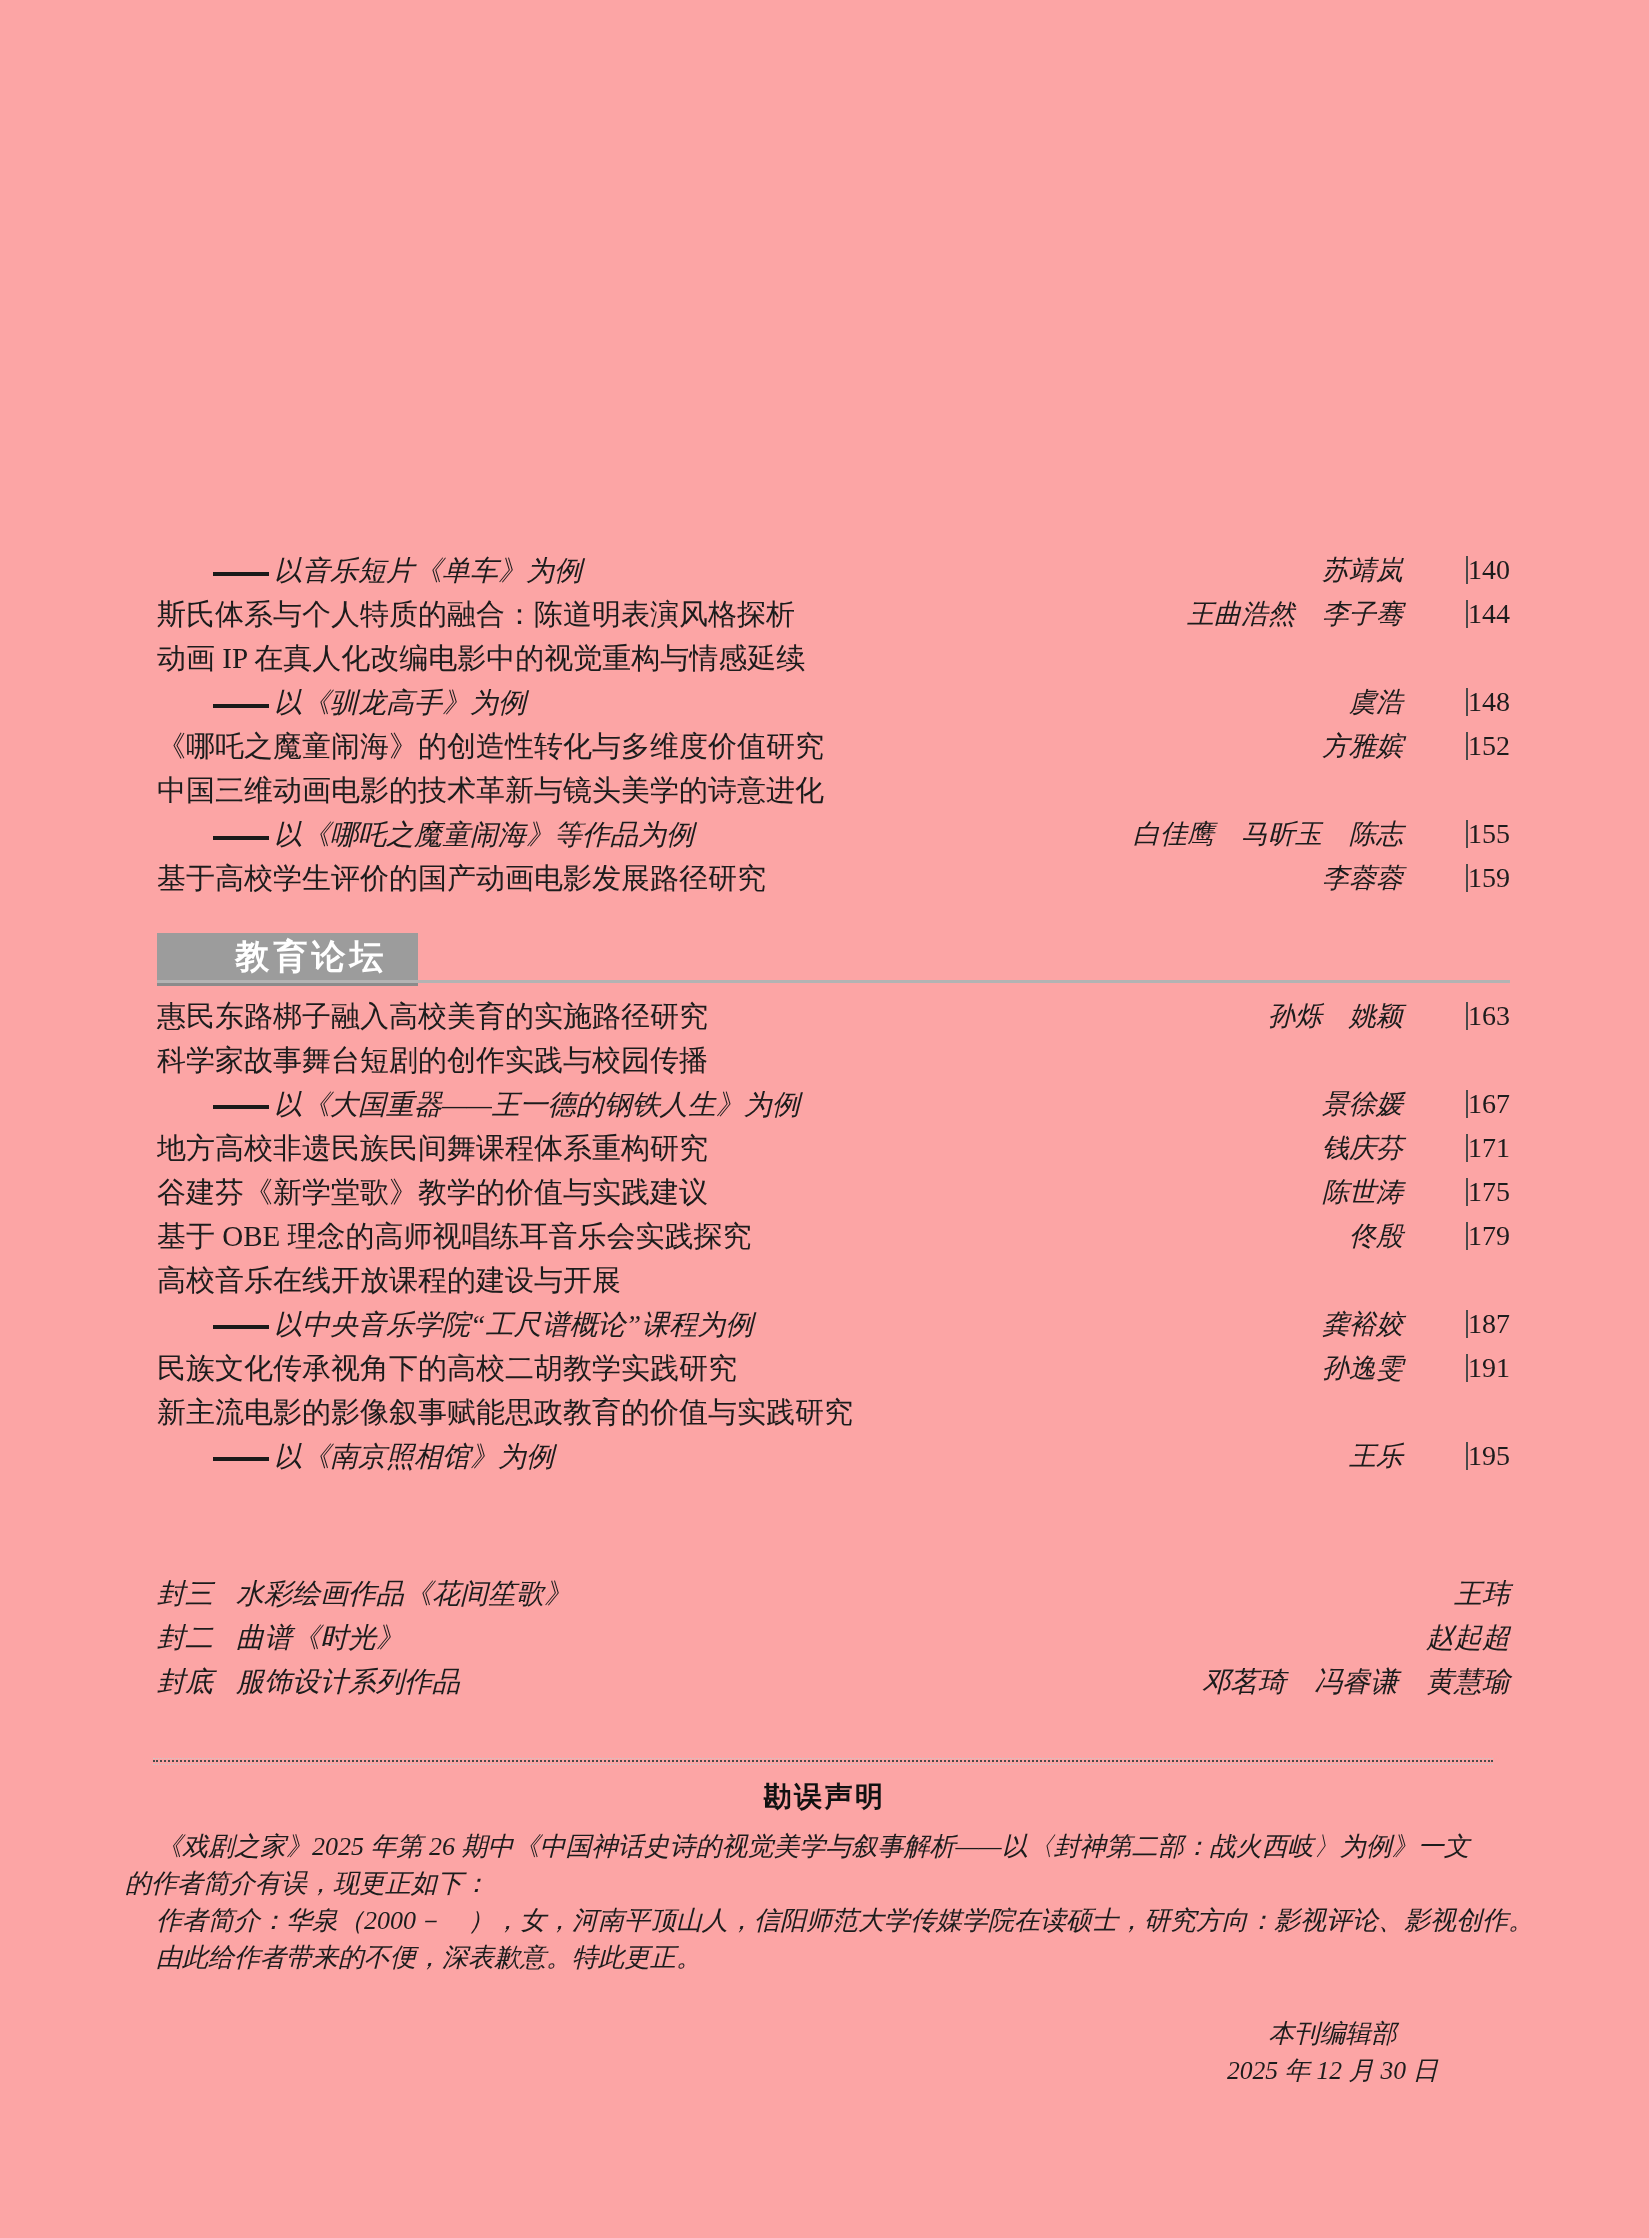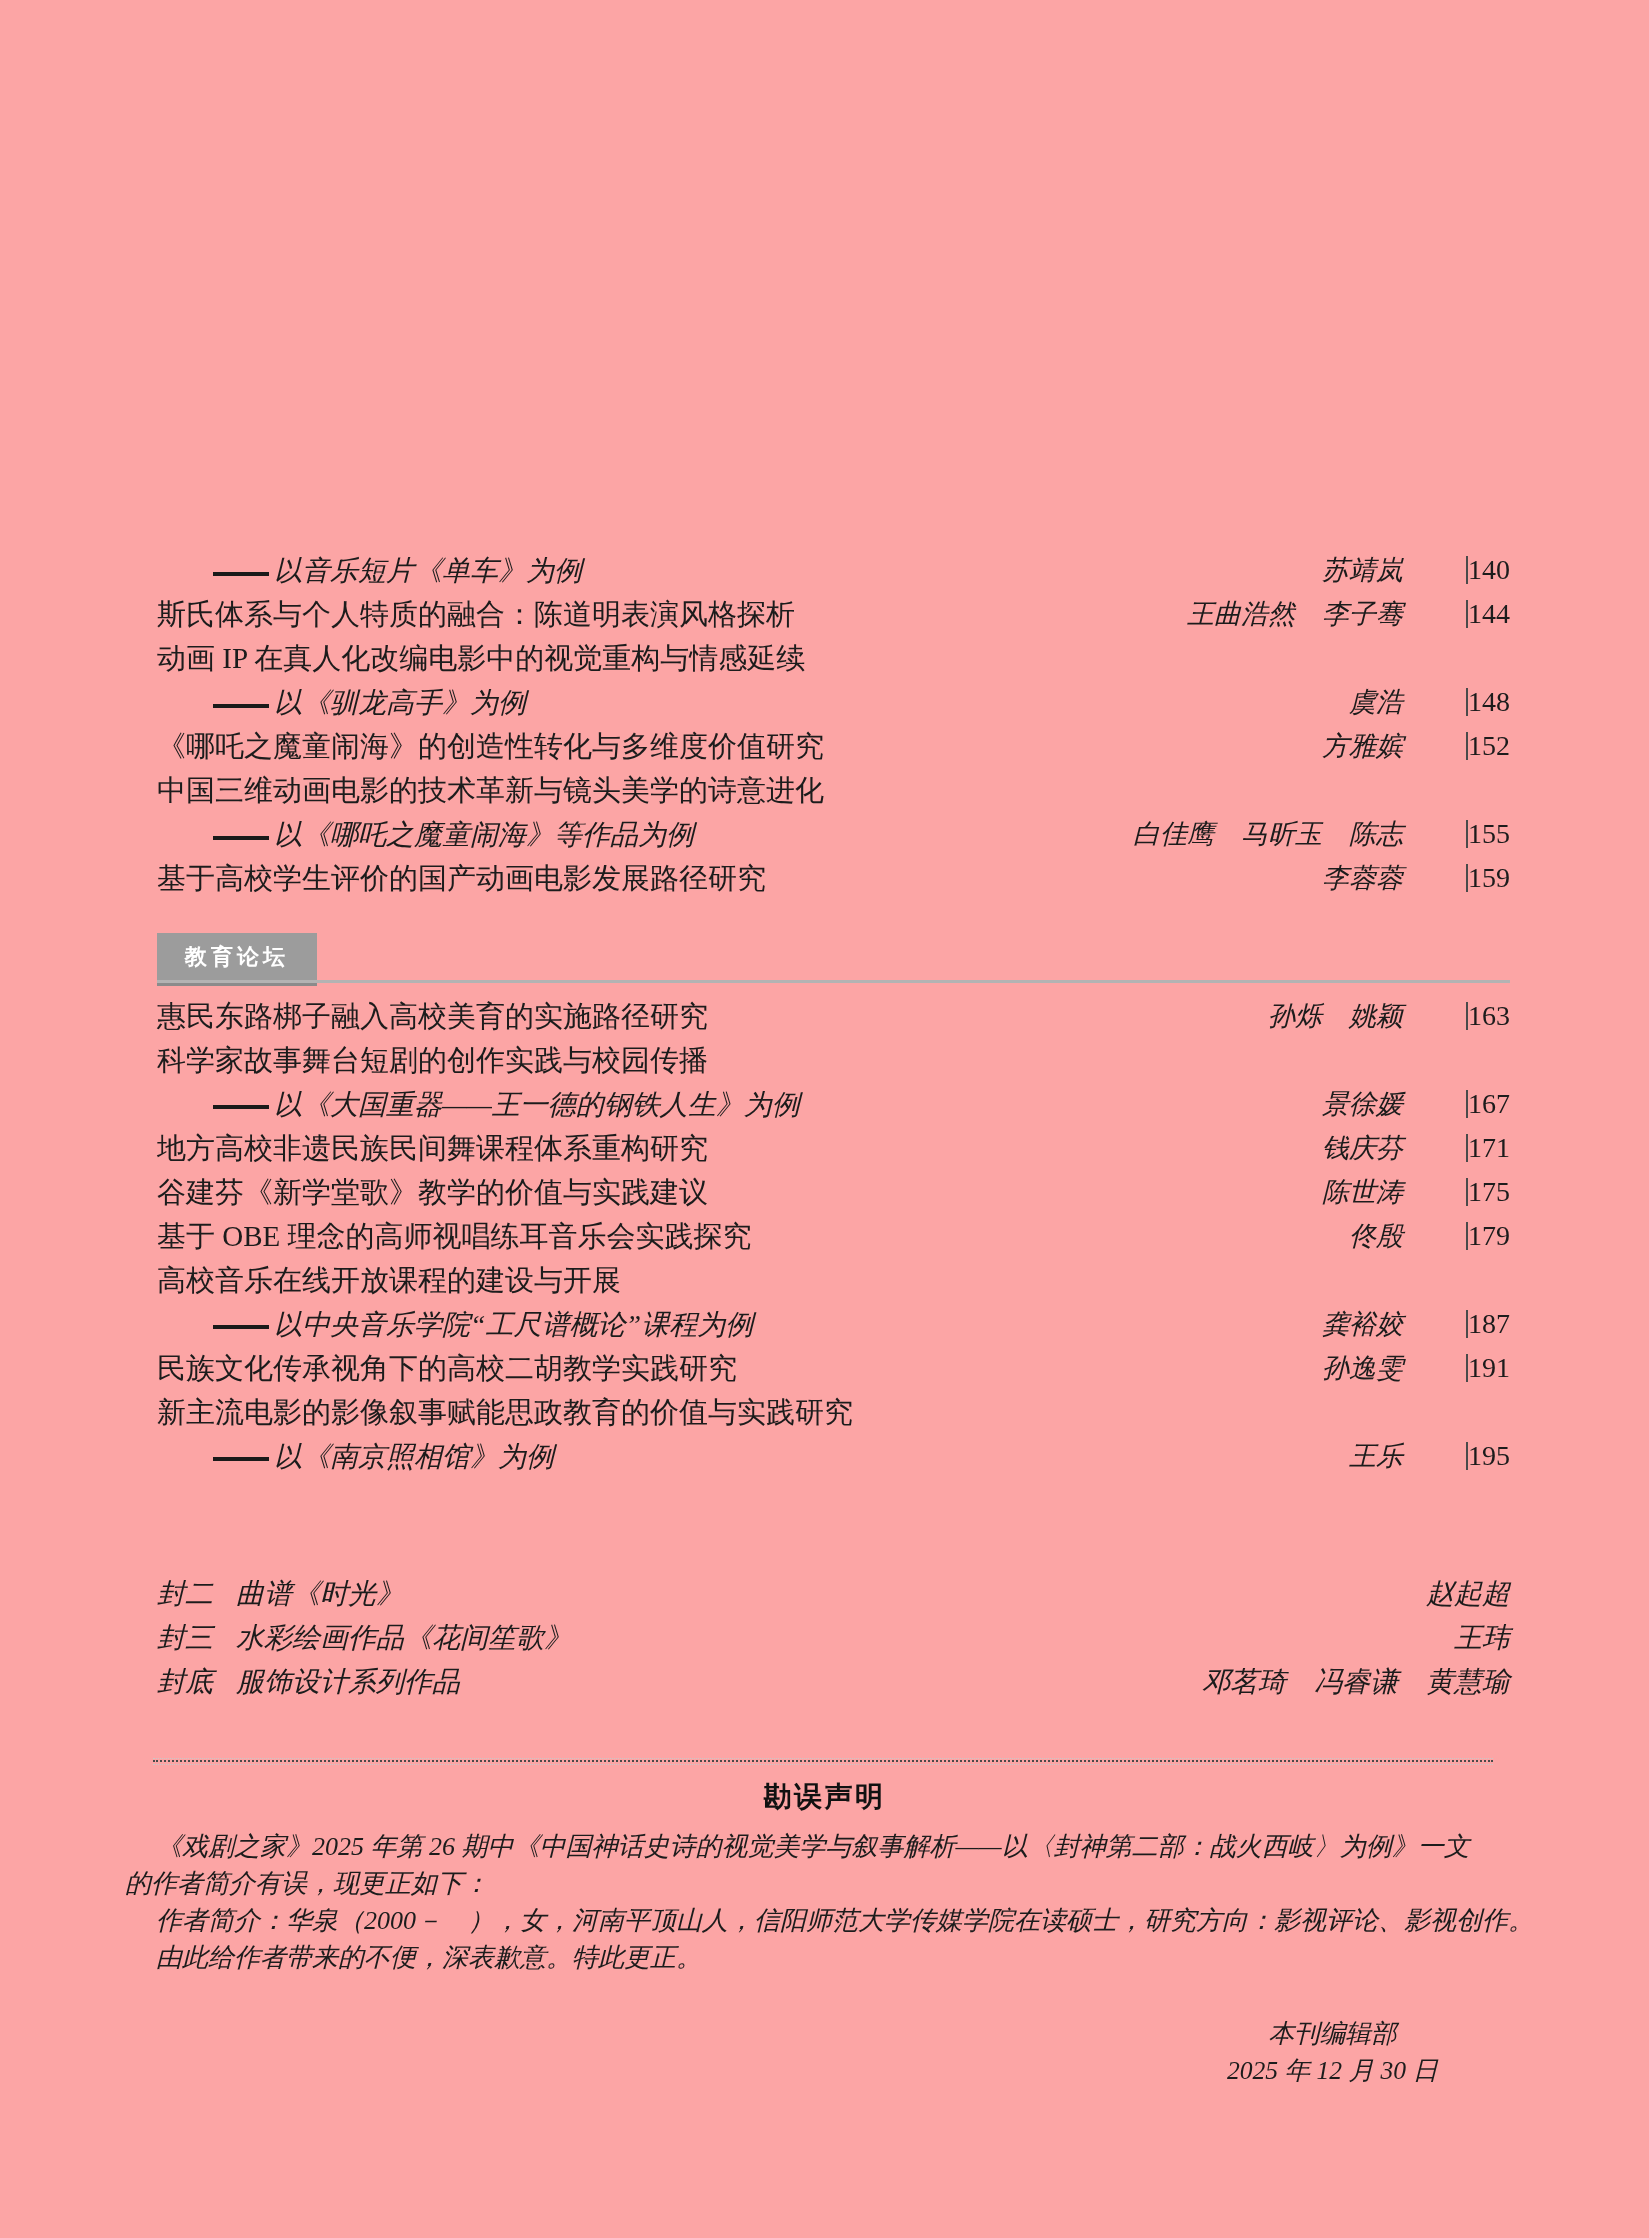--- a/index.html
+++ b/index.html
@@ -19,24 +19,25 @@
   .kai{font-style:italic;font-size:28px;}
   .dash{display:inline-block;width:56px;height:4.1px;background:#1a1a1a;vertical-align:middle;margin-right:5px;}
   .authors{position:absolute;right:107px;top:0;font-style:italic;font-size:27px;}
   .pagecell{position:absolute;right:0;top:0;height:44px;display:flex;align-items:center;}
   .bar{width:2.5px;height:28px;background:#4a4a4a;}
   .num{font-size:28px;}
 
   .sec-header-row{position:relative;height:54px;margin-top:33px;margin-bottom:6.6px;}
   .sec-rule{position:absolute;left:0;right:0;top:47px;height:3.3px;background:#b3b3b3;}
   .sec-box{
-    position:absolute;left:0;top:0;width:160px;height:47px;line-height:47px;
+    position:absolute;left:0;top:0;width:213px;height:47px;line-height:47px;
     background:#9c9c9c;border-bottom:6.6px solid #8b8b8b;
-    text-align:center;color:#ffffff;font-weight:bold;font-size:22px;letter-spacing:4.1px;
+    text-align:center;color:#ffffff;font-weight:bold;font-size:34px;letter-spacing:4.1px;
     font-family:"Liberation Sans","DejaVu Sans",sans-serif;
+    padding-left:48px;
   }
 
   .covers{margin-top:94px;}
   .cover-row{position:relative;height:44px;line-height:44px;font-size:28px;font-style:italic;white-space:nowrap;}
   .cover-label{margin-right:23px;}
   .cover-authors{position:absolute;right:0;top:0;}
 
   .divider{margin:54px 0 0 153px;width:1340px;}
   .divider .dl{border-top:1.6px dotted #c8c8c8;height:0;}
   .divider .dm{border-top:2.5px dotted #4a4a4a;height:0;margin-top:1.6px;}
@@ -127,22 +128,22 @@
             <span class="num">191</span>
           </span></div>
         <div class="row"><span class="title">新主流电影的影像叙事赋能思政教育的价值与实践研究</span></div>
         <div class="row indent"><span class="title kai"><span class="dash"></span>以《南京照相馆》为例</span><span class="authors kai">王乐</span><span class="pagecell">
             <span class="bar"></span>
             <span class="num">195</span>
           </span></div>
       </div>
 
     <div class="covers" id="covers">
+        <div class="cover-row"><span class="cover-label">封三</span><span class="cover-title">水彩绘画作品《花间笙歌》</span><span class="cover-authors">王玮</span></div>
         <div class="cover-row"><span class="cover-label">封二</span><span class="cover-title">曲谱《时光》</span><span class="cover-authors">赵起超</span></div>
-        <div class="cover-row"><span class="cover-label">封三</span><span class="cover-title">水彩绘画作品《花间笙歌》</span><span class="cover-authors">王玮</span></div>
         <div class="cover-row"><span class="cover-label">封底</span><span class="cover-title">服饰设计系列作品</span><span class="cover-authors">邓茗琦　冯睿谦　黄慧瑜</span></div>
       </div>
 
   </div>
 
   <div class="divider">
     <div class="dl"></div>
     <div class="dm"></div>
     <div class="dl2"></div>
   </div>

